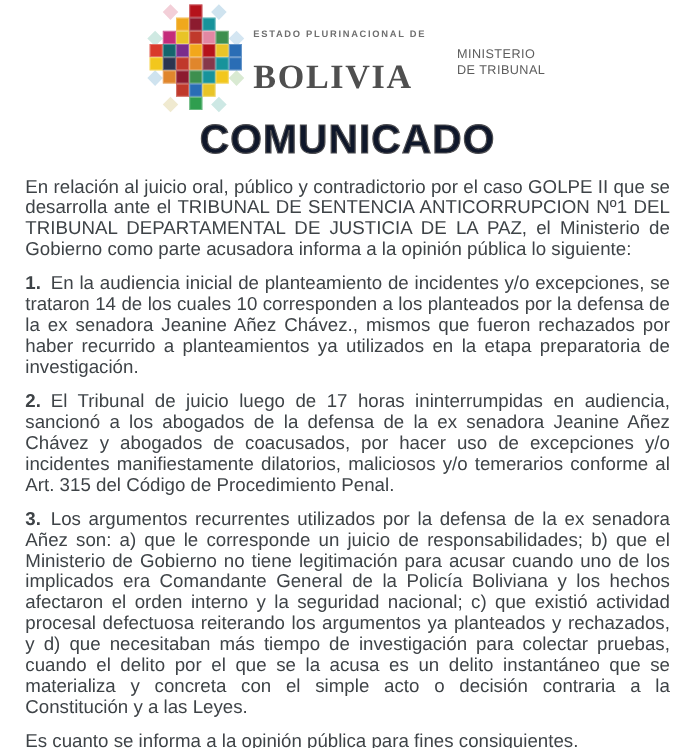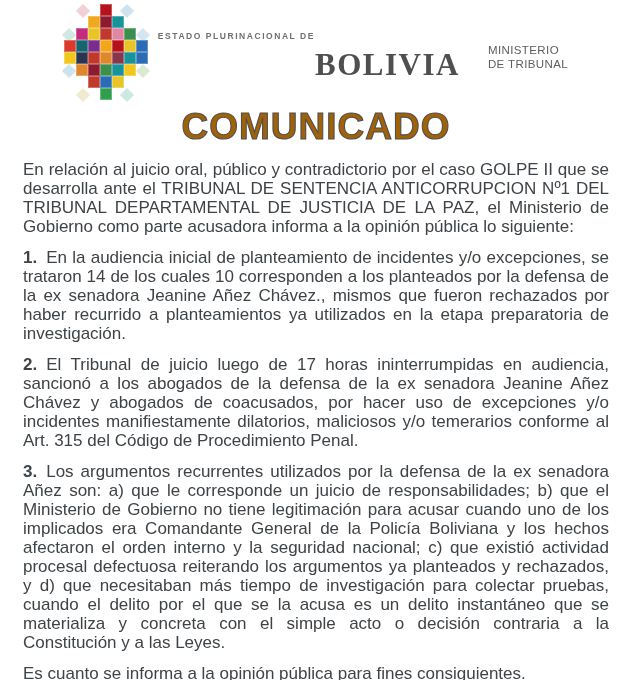--- a/index.html
+++ b/index.html
@@ -14,36 +14,36 @@
   .header{display:flex;justify-content:center;align-items:center;height:92px;}
   .logo{position:relative;width:84px;height:96px;flex:0 0 auto;margin-right:10px;}
   .tile{position:absolute;width:12px;height:12px;box-shadow:inset 0 0 0 1px rgba(255,255,255,.28);z-index:1;}
   .p1{background-image:radial-gradient(circle, rgba(255,255,255,.85) 1.8px, transparent 2.1px);}
   .p2{background-image:linear-gradient(45deg, transparent 40%, rgba(255,255,255,.7) 40%, rgba(255,255,255,.7) 60%, transparent 60%),linear-gradient(135deg, transparent 40%, rgba(255,255,255,.55) 40%, rgba(255,255,255,.55) 60%, transparent 60%);}
   .p3{background-image:repeating-linear-gradient(90deg, rgba(255,255,255,.45) 0 1.5px, transparent 1.5px 4px);}
   .p4{background-image:repeating-linear-gradient(0deg, rgba(0,0,0,.22) 0 1.5px, transparent 1.5px 4px);}
   .p5{background-image:radial-gradient(circle, transparent 2px, rgba(0,0,0,.3) 2px, rgba(0,0,0,.3) 3.2px, transparent 3.5px);}
   .diamond{position:absolute;width:10px;height:10px;transform:rotate(45deg);z-index:0;}
 
-  .brand{display:flex;flex-direction:row;justify-content:center;margin-top:6px;}
+  .brand{display:flex;flex-direction:column;justify-content:center;margin-top:6px;}
   .brand-small{
     font-size:8.5px;letter-spacing:1.55px;color:#6f6f6f;font-weight:bold;white-space:nowrap;
   }
   .brand-name{
     font-family:"Liberation Serif", serif;font-weight:bold;font-size:31px;line-height:30px;
     letter-spacing:1.5px;color:#4f4f4f;margin-top:19px;
   }
   .ministry{
     margin-left:28px;margin-top:10px;font-size:11.5px;line-height:14px;letter-spacing:.4px;
     color:#5d5d5d;font-weight:normal;white-space:nowrap;
   }
 
   
   .title{
-    text-align:center;font-size:37px;font-weight:900;color:#a16207;
+    text-align:center;font-size:37px;font-weight:900;color:#0f172a;
     letter-spacing:1px;margin:8px 0 12px 0;
     -webkit-text-stroke:1.1px #4f4f52;
   }
 
   
   .doc{color:#3e4347;font-size:17px;line-height:19px;text-align:justify;}
   .doc p{margin:0 0 12px 0;}
   .doc p strong{margin-right:9px;}
   .closing{margin-top:2px;}
 </style>

